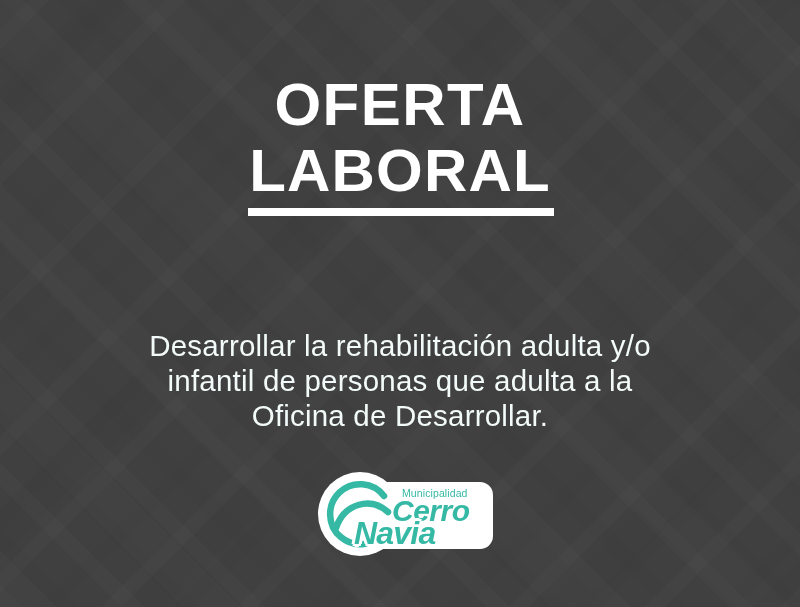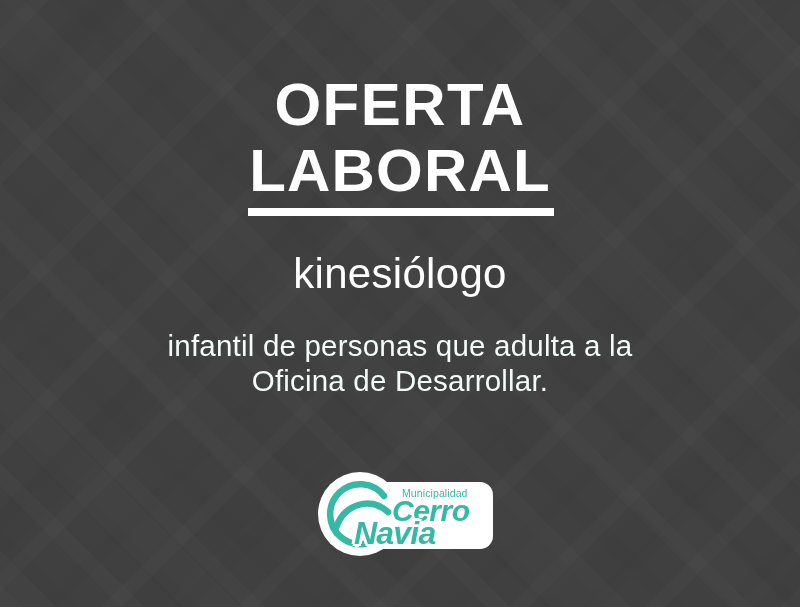--- a/index.html
+++ b/index.html
@@ -233,23 +233,23 @@
   <div id="bg-texture-2"></div>
 
   <div id="content">
 
     <div class="title-line-1">OFERTA</div>
 
     <div class="title-line-2">LABORAL</div>
 
     <div id="divider"></div>
 
-    <div class="job-title">kinesiólogo</div>
 
     <div class="description">
+      <span class="line">Desarrollar la rehabilitación adulta y/o</span>
       <span class="line">infantil de personas que adulta a la</span>
       <span class="line">Oficina de Desarrollar.</span>
     </div>
 
     <div id="logo">
 
       <div id="logo-panel"></div>
 
       <div id="logo-circle"></div>
 

